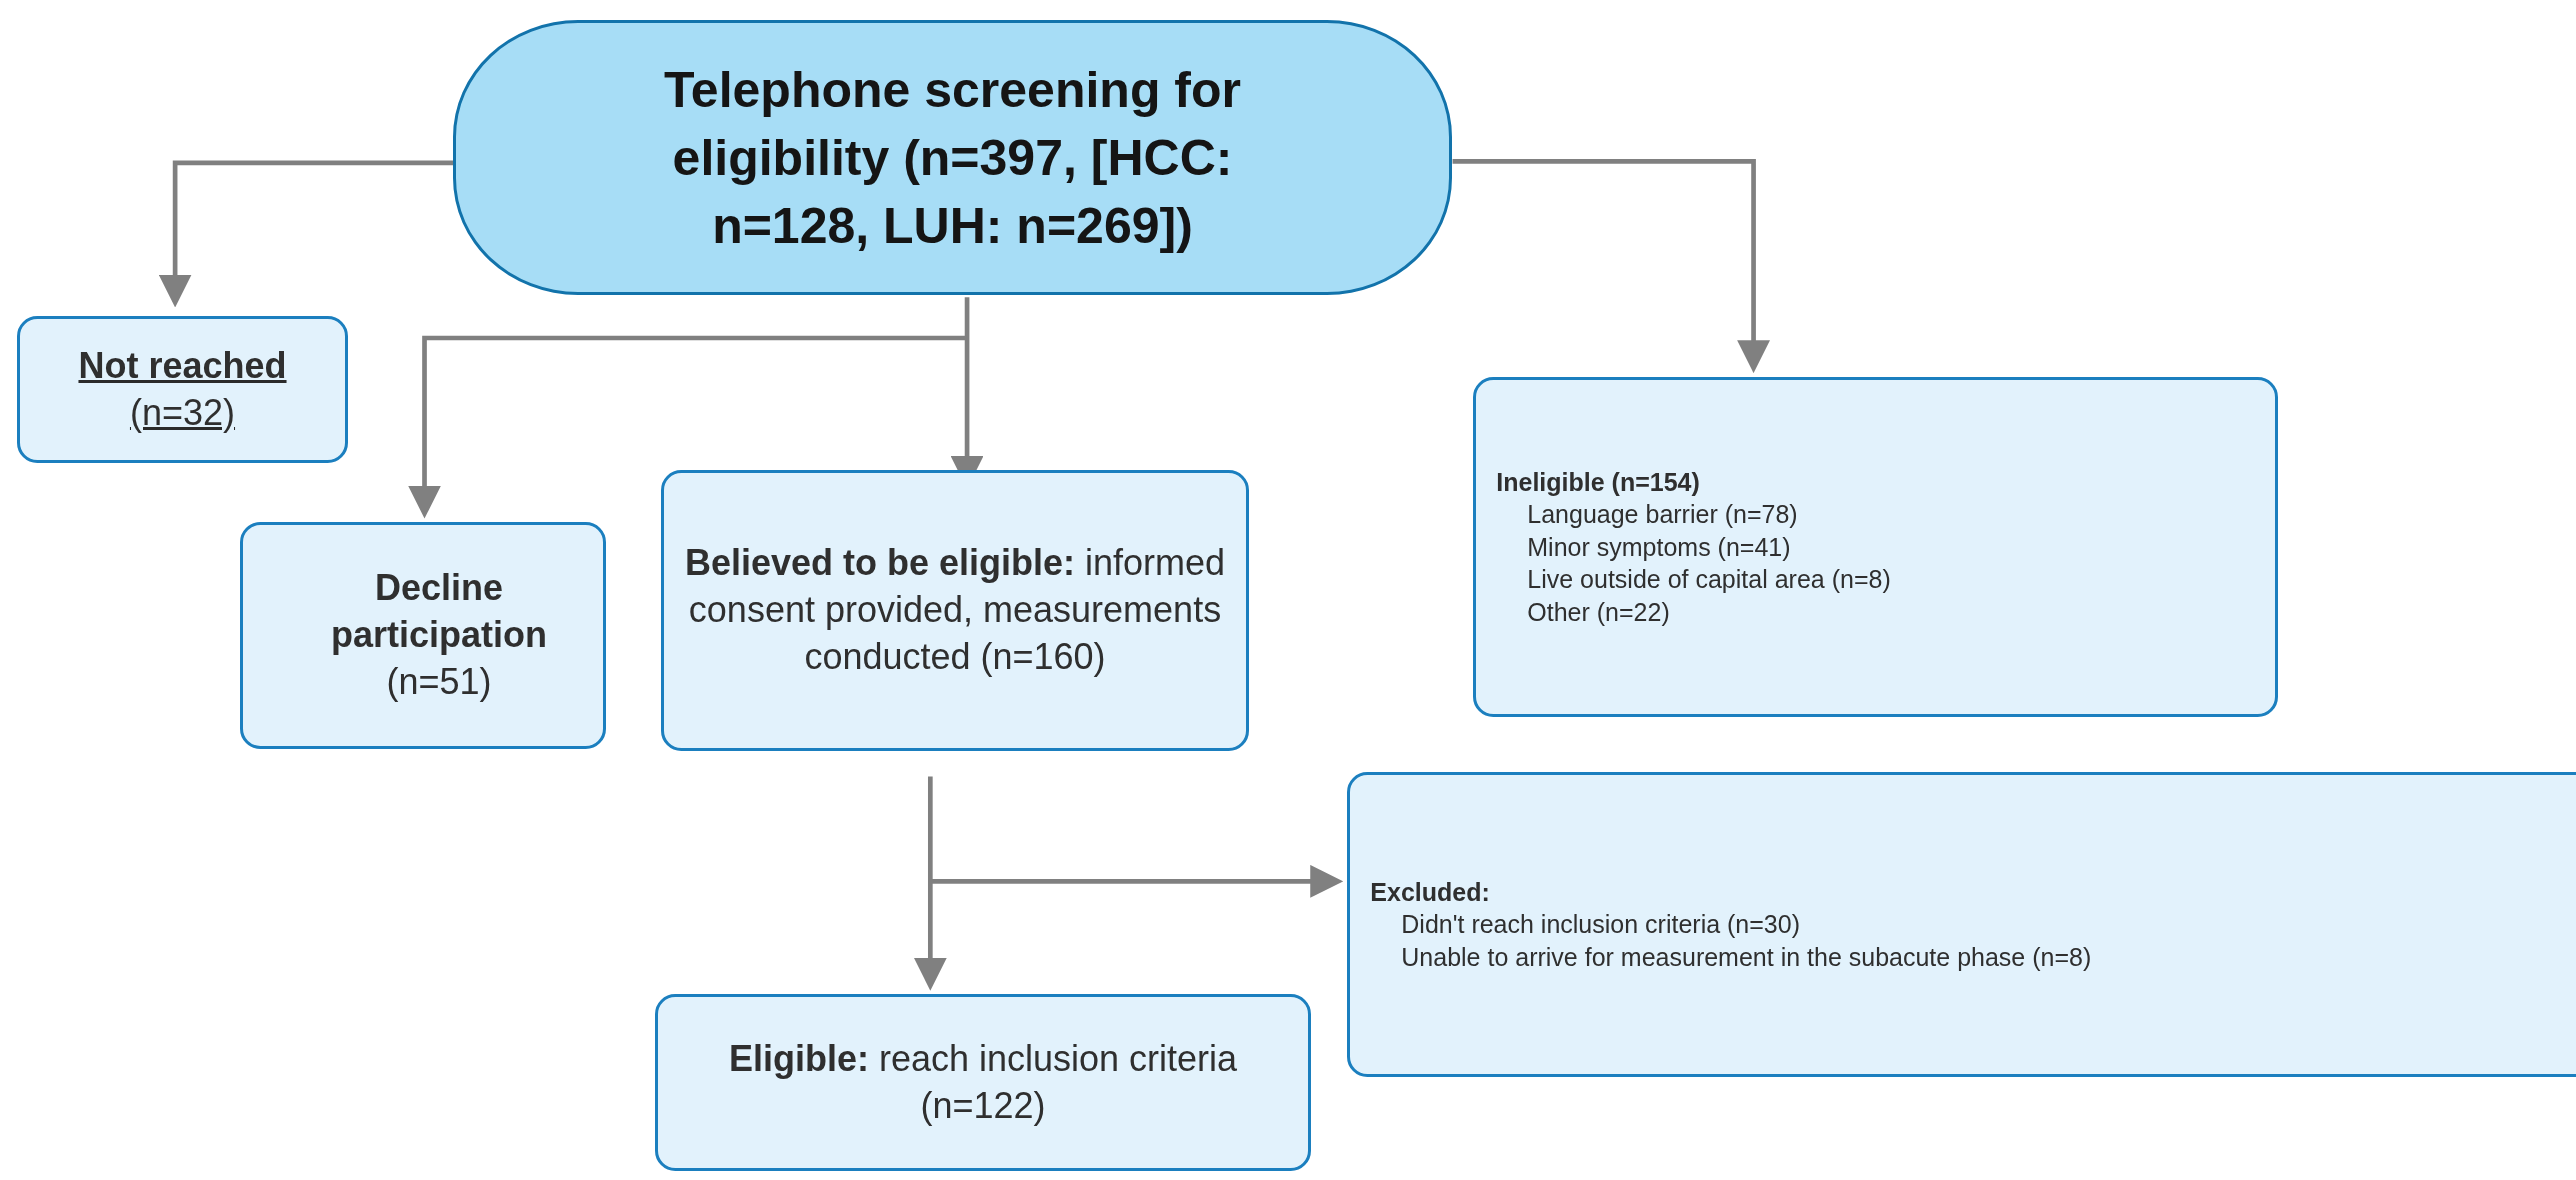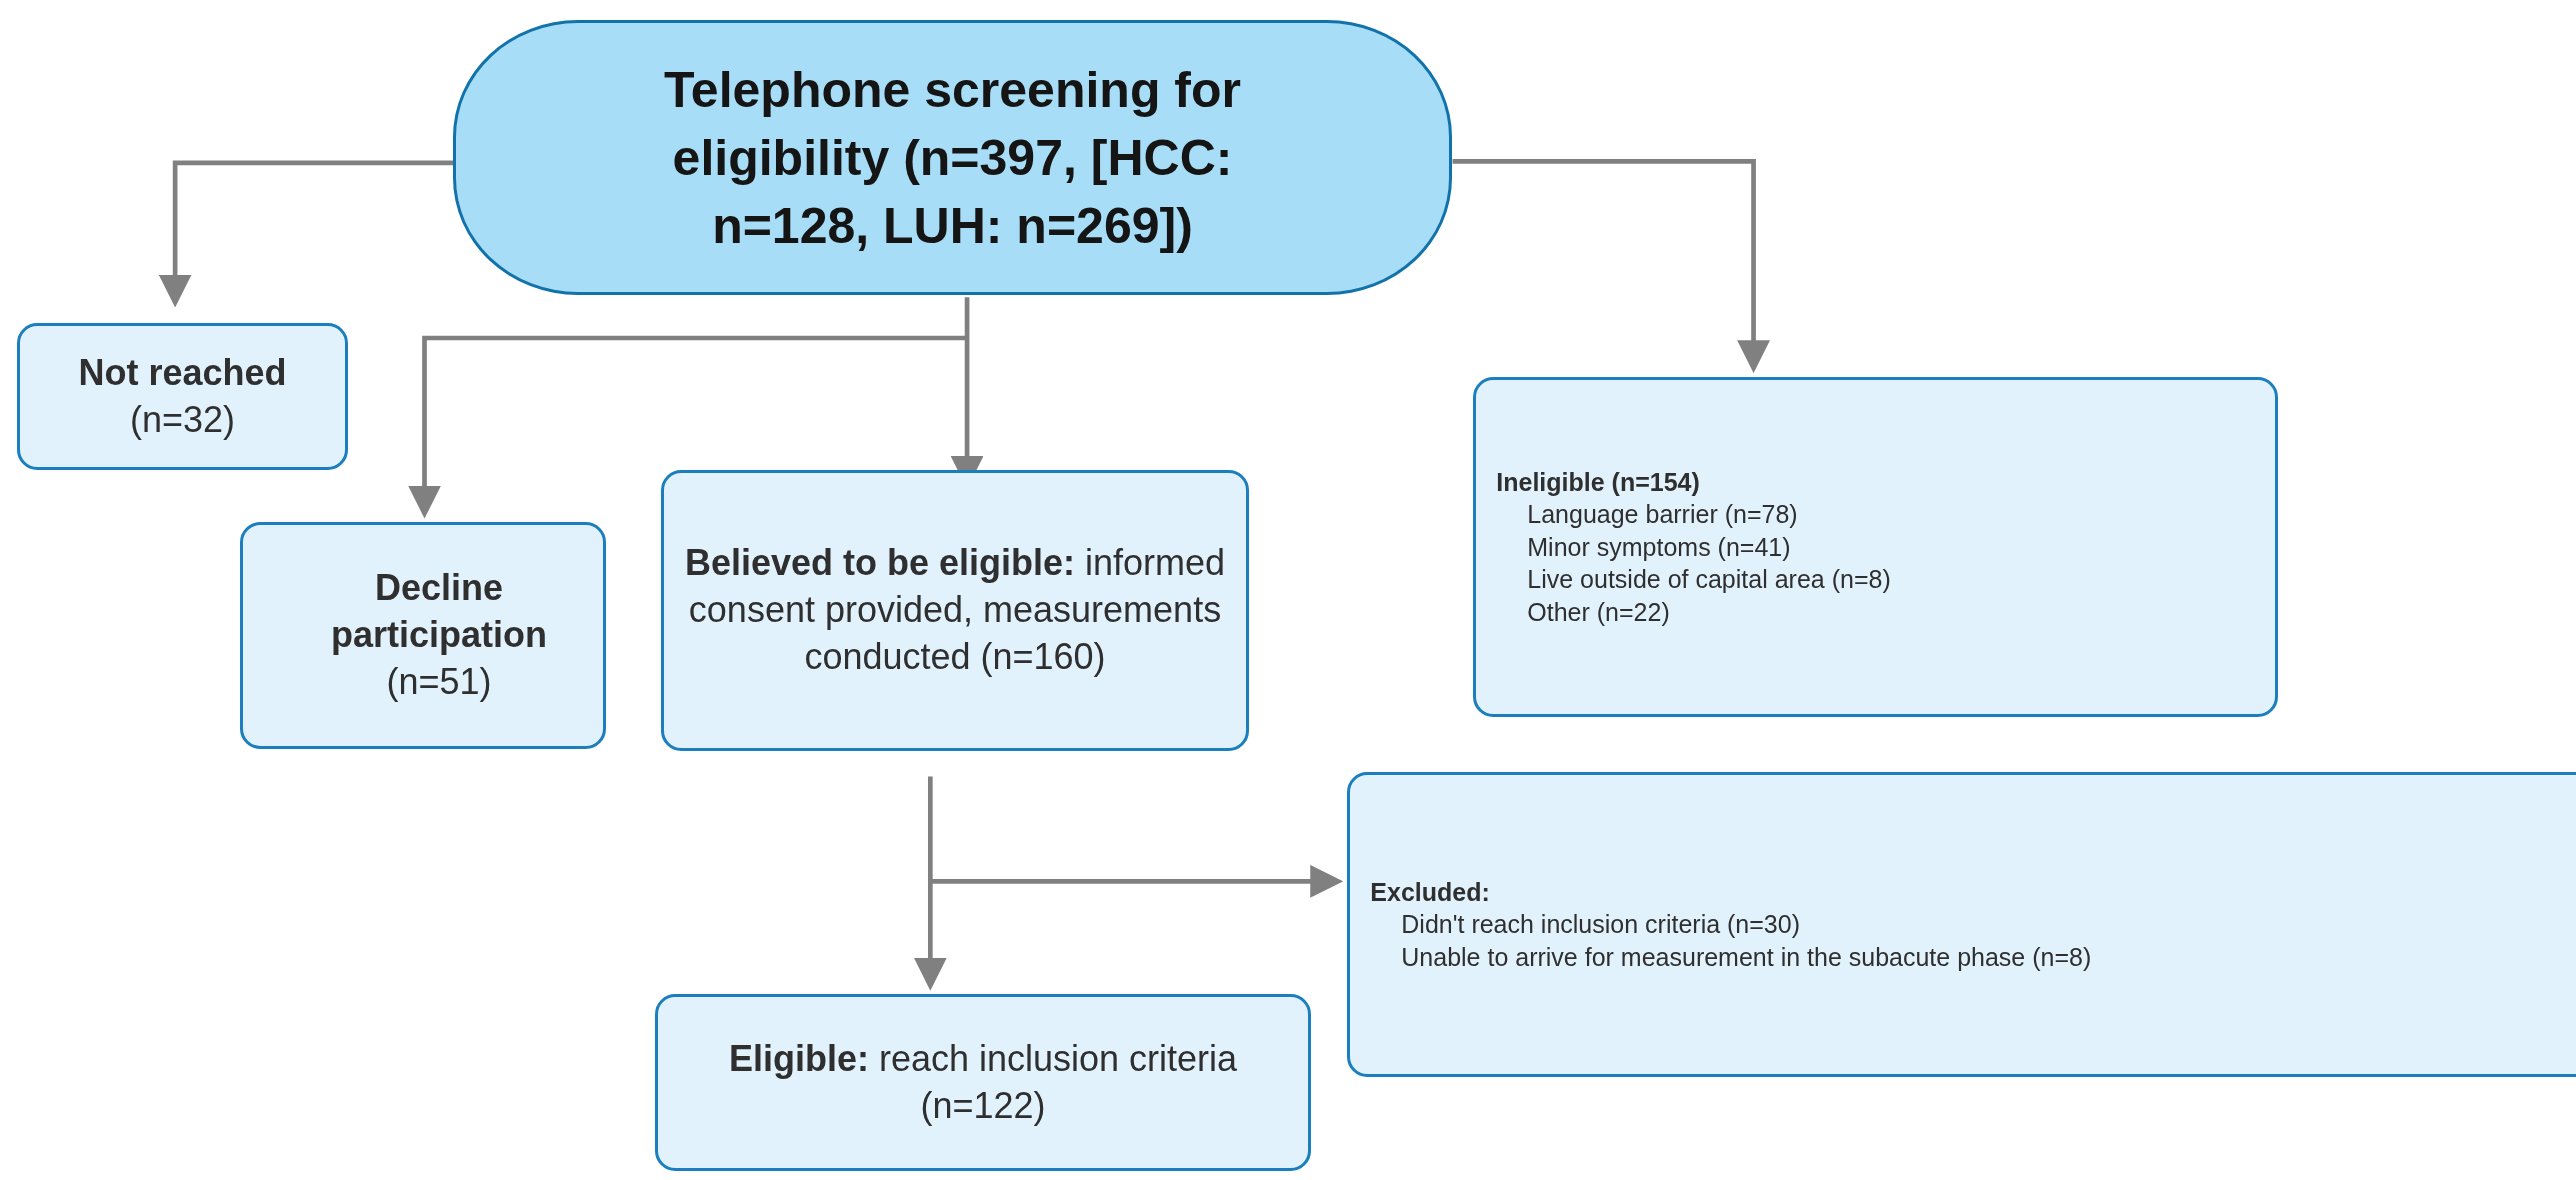--- a/index.html
+++ b/index.html
@@ -64,23 +64,24 @@
   #node-root .txt {
     font-size: 50px;
     font-weight: bold;
     color: #151515;
     line-height: 1.36;
     text-align: center;
   }
 
   #node-not-reached {
     left: 17px;
-    top: 323px;
+    top: 316px;
     width: 331px;
     height: 147px;
+    text-decoration: underline;
   }
   #node-decline {
     left: 240px;
     top: 522px;
     width: 366px;
     height: 227px;
     padding-left: 32px;
   }
   #node-believed {
     left: 661px;

